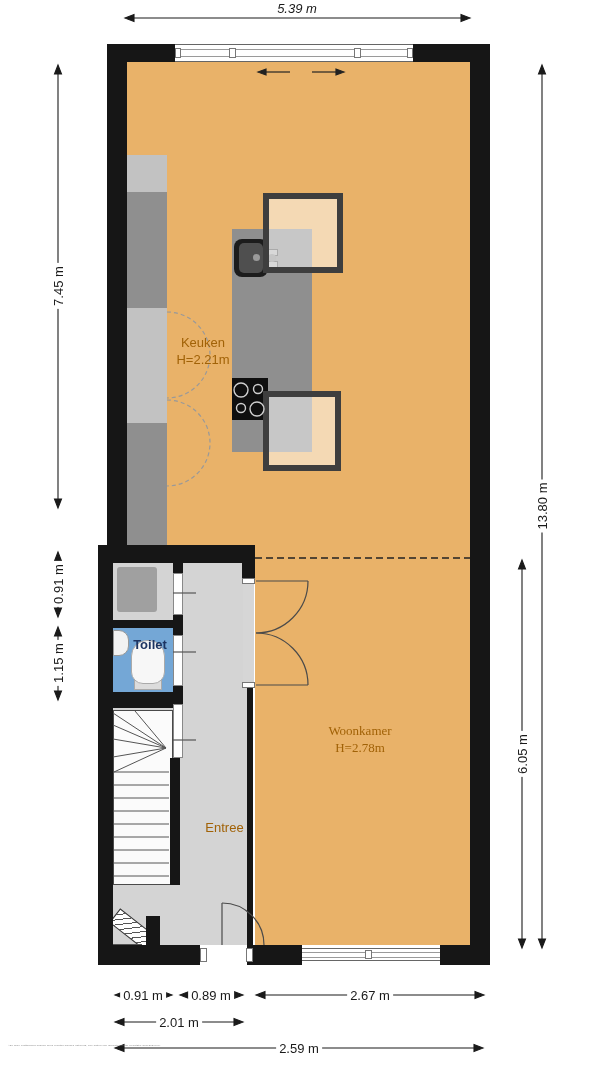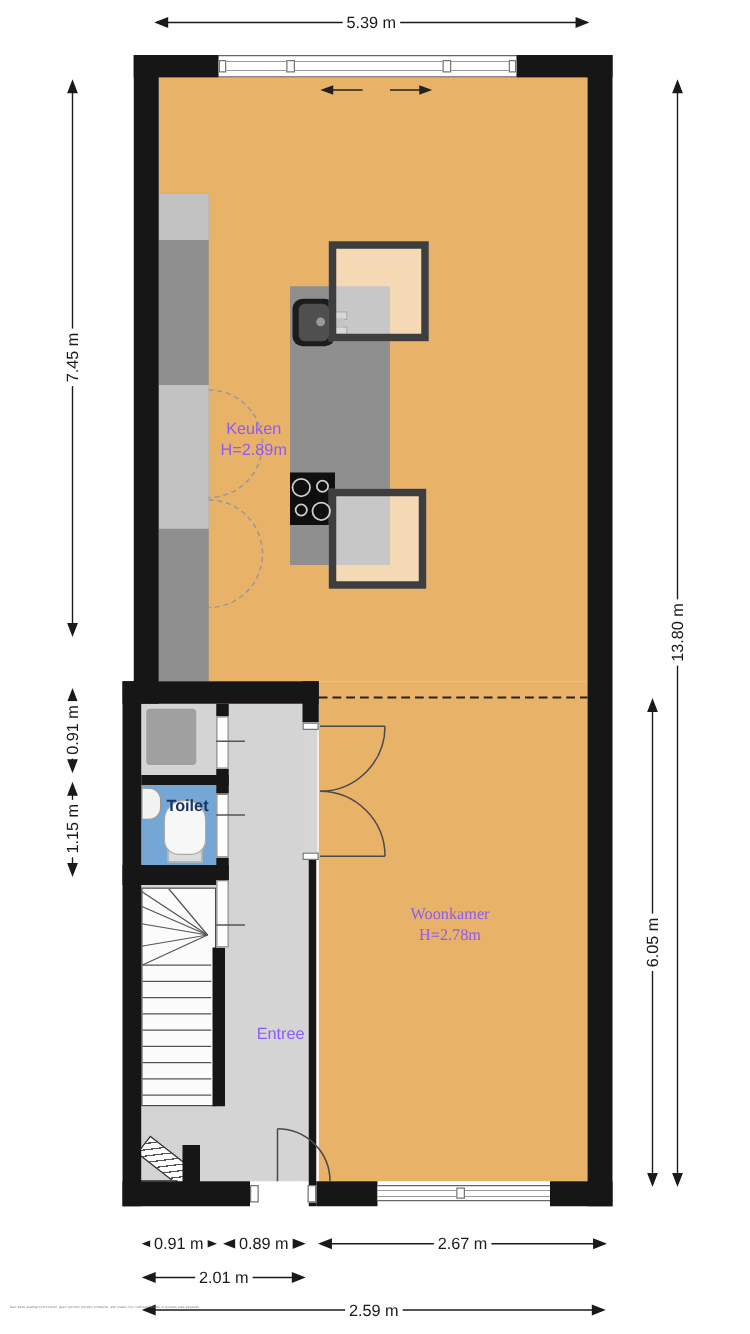--- a/index.html
+++ b/index.html
@@ -5,21 +5,21 @@
   html,body{margin:0;padding:0;background:#fff;}
   .stage{position:relative;width:600px;height:1067px;background:#fff;overflow:hidden;
          font-family:"Liberation Sans", sans-serif;color:#1a1a1a;}
   .abs{position:absolute;}
   .wall{position:absolute;background:#161616;}
   .floor{position:absolute;}
   .overlay{position:absolute;left:0;top:0;z-index:5;pointer-events:none;}
   .frame{position:absolute;background:#fff;border:1px solid #777;box-sizing:border-box;z-index:4;}
   .fixture{position:absolute;box-sizing:border-box;z-index:2;}
   .lbl{position:absolute;z-index:6;font-size:13px;line-height:1.3;text-align:center;
-       color:#8b5cf6;white-space:nowrap;transform:translate(-50%,-50%);}
+       color:#a16207;white-space:nowrap;transform:translate(-50%,-50%);}
   .lbl.toilet{color:#1d3461;font-weight:600;}
   .dim{position:absolute;z-index:6;font-size:13px;background:#fff;padding:0 3px;
        white-space:nowrap;transform:translate(-50%,-50%);color:#1a1a1a;}
   .dim.v{transform:translate(-50%,-50%) rotate(-90deg);}
   .win-top{position:absolute;left:175px;top:44px;width:238px;height:18px;z-index:3;
     background:linear-gradient(#fff 0 4px,#9a9a9a 4px 5px,#fff 5px 11px,#9a9a9a 11px 12px,#fff 12px);
     border-top:1px solid #666;border-bottom:1px solid #666;box-sizing:border-box;}
   .win-bottom{position:absolute;left:302px;top:948px;width:138px;height:13px;z-index:4;
     background:linear-gradient(#fff 0 3px,#9a9a9a 3px 4px,#fff 4px 8px,#9a9a9a 8px 9px,#fff 9px);
     border-top:1px solid #666;border-bottom:1px solid #666;box-sizing:border-box;}
@@ -209,34 +209,34 @@
         <polygon points="243,1022 234,1018.5 234,1025.5"></polygon>
 
       <line x1="124" y1="1048" x2="474" y2="1048"></line>
       <polygon points="115,1048 124,1044.5 124,1051.5"></polygon>
         <polygon points="483,1048 474,1044.5 474,1051.5"></polygon>
     </g>
   </svg>
 
   <div class="lbl" style="left:203px;top:352px;">
     <span>Keuken</span><br>
-    <span>H=2.89m</span>
+    <span>H=2.21m</span>
   </div>
   <div class="lbl" style="left:360px;top:740px;font-family:Liberation Serif, serif;">
     <span>Woonkamer</span><br>
     <span>H=2.78m</span>
   </div>
   <div class="lbl" style="left:214px;top:828px;padding-left:21px;">
     <span>Entree</span>
   </div>
   <div class="lbl toilet" style="left:150px;top:645px;text-align:right;">
     <span>Toilet</span>
   </div>
 
-  <div class="dim" style="left:297px;top:18px;">5.39 m</div>
+  <div class="dim" style="left:297px;top:8px;font-style:italic;">5.39 m</div>
   <div class="dim v" style="left:58px;top:286px;">7.45 m</div>
   <div class="dim v" style="left:58px;top:584px;">0.91 m</div>
   <div class="dim v" style="left:58px;top:663px;">1.15 m</div>
   <div class="dim v" style="left:542px;top:506px;">13.80 m</div>
   <div class="dim v" style="left:522px;top:754px;">6.05 m</div>
   <div class="dim" style="left:143px;top:995px;">0.91 m</div>
   <div class="dim" style="left:211px;top:995px;">0.89 m</div>
   <div class="dim" style="left:370px;top:995px;">2.67 m</div>
   <div class="dim" style="left:179px;top:1022px;">2.01 m</div>
   <div class="dim" style="left:299px;top:1048px;">2.59 m</div>

